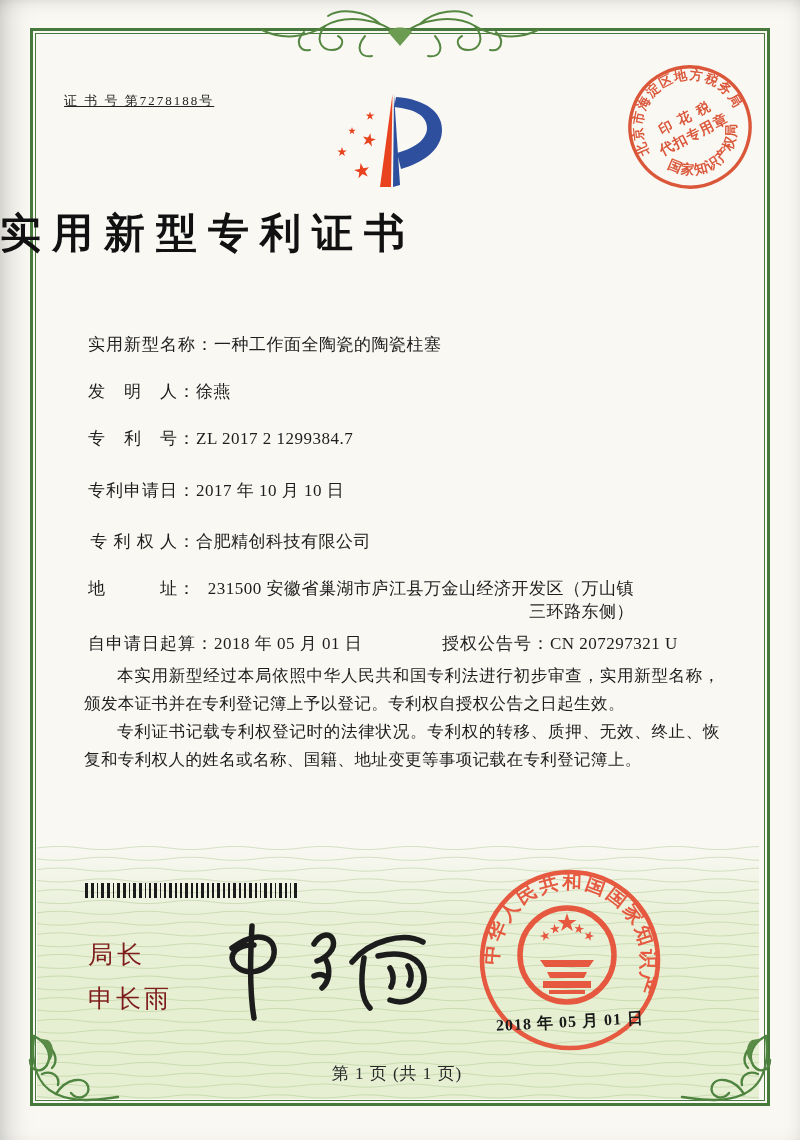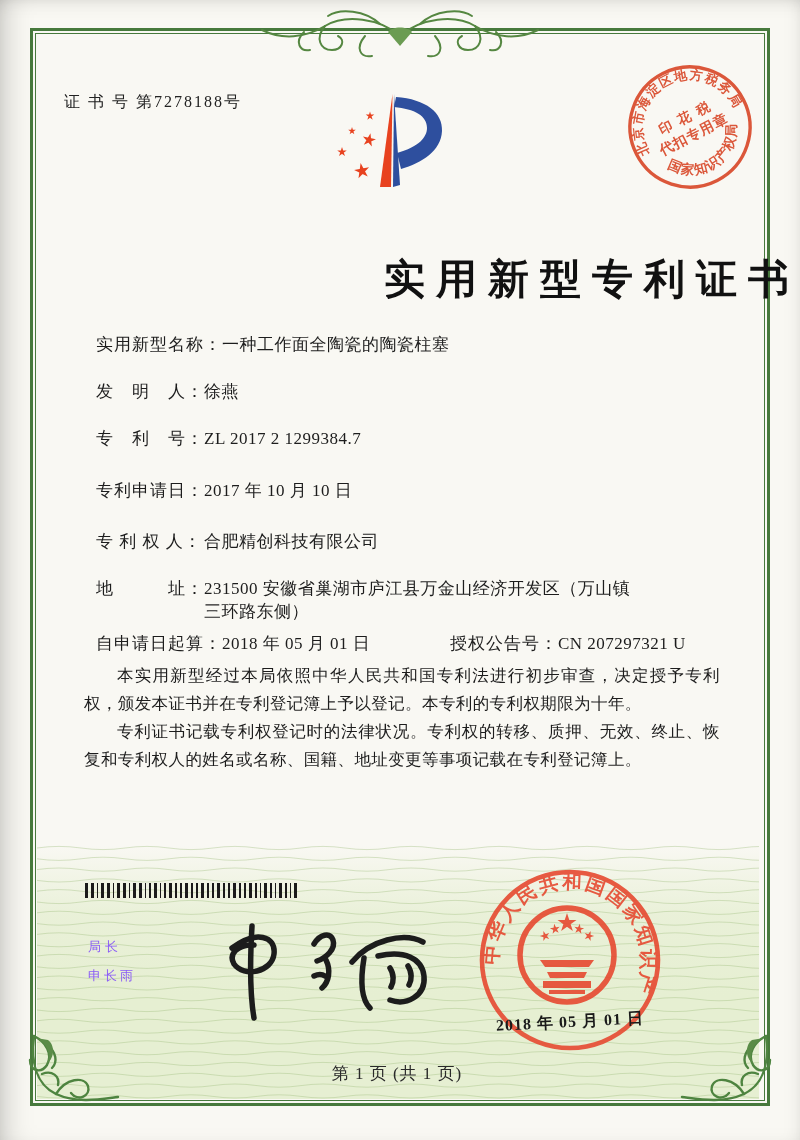--- a/index.html
+++ b/index.html
@@ -17,38 +17,38 @@
     content:""; position:absolute; inset:2px;
     border:1px solid var(--border-green);
   }
   .green-zone{
     position:absolute; left:37px; top:845px; width:722px; height:254px;
     background:linear-gradient(180deg, rgba(228,238,207,0) 0px, rgba(228,238,207,.75) 70px, #e6efd2 150px);
   }
   .green-zone svg{position:absolute;inset:0;}
   .cert-no{
     position:absolute; left:64px; top:92px;
-    font-size:16px; letter-spacing:2px; color:#222;
+    font-size:13px; letter-spacing:2px; color:#222;text-decoration:underline;
   }
   .tax-stamp{position:absolute; left:610px; top:47px; width:160px; height:160px; opacity:.92;}
   .logo{position:absolute; left:330px; top:90px; width:120px; height:104px;}
   .title{
-    position:absolute; left:0; top:206px; width:800px; text-align:right;
-    font-size:41px; font-weight:bold; letter-spacing:11px; color:#111;margin-top:46px;
+    position:absolute; left:0; top:206px; width:800px; text-align:left;
+    font-size:41px; font-weight:bold; letter-spacing:11px; color:#111;
   }
   .fields{position:absolute; left:84px; top:0; width:640px; font-size:17px;}
-  .frow{position:absolute; left:12px; white-space:nowrap;}
+  .frow{position:absolute; left:4px; white-space:nowrap;text-align:right;}
   .f-label{display:inline-block; min-width:108px; letter-spacing:1px;}
   .f-value{letter-spacing:.5px;}
   .row-address .f-value{display:inline-block; width:438px; white-space:normal; vertical-align:top; line-height:23px;font-family:Liberation Serif, serif;}
   .col2{position:absolute; left:354px; top:0; white-space:nowrap;}
   .paras{position:absolute; left:84px; top:662px; width:636px; font-size:16.5px; line-height:28px; text-align:justify;}
   .paras p{margin:0; text-indent:2em; letter-spacing:.4px;}
   .barcode{position:absolute; left:85px; top:883px; width:215px; height:15px;}
-  .signer{position:absolute; left:88px; top:938px; font-family:"Liberation Sans","DejaVu Sans",sans-serif; font-size:13px; color:#8b5cf6; letter-spacing:4px;}
+  .signer{position:absolute; left:88px; top:938px; font-family:"Liberation Sans","DejaVu Sans",sans-serif; font-size:25px; color:#7f1d1d; letter-spacing:4px;}
   .signer .name{margin-top:11px; letter-spacing:3px;}
   .signature{position:absolute; left:218px; top:900px; width:220px; height:125px;}
   .seal{position:absolute; left:470px; top:860px; width:200px; height:200px;}
   .footer{position:absolute; left:30px; top:1062px; width:734px; text-align:center; font-size:17px; color:#2a2a2a; letter-spacing:1px;}
   .ornament-top{position:absolute; left:250px; top:6px; width:300px; height:62px;}
   .corner{position:absolute; width:96px; height:76px; bottom:34px;}
   .corner.left{left:26px;}
   .corner.right{right:26px; transform:scaleX(-1);}
   text{font-family:"Liberation Serif","DejaVu Serif",serif;}
 </style>
@@ -188,21 +188,21 @@
     </div>
     <div class="frow" style="top:632px">
       <span class="f-label">自申请日起算：</span><span class="f-value">2018 年 05 月 01 日</span>
       <span class="col2">
         <span class="f-label" style="min-width:0">授权公告号：</span><span class="f-value">CN 207297321 U</span>
       </span>
     </div>
   </div>
 
   <div class="paras">
-    <p>本实用新型经过本局依照中华人民共和国专利法进行初步审查，决定授予专利权，颁发本证书并在专利登记簿上予以登记。本专利的专利权期限为十年。</p>
+    <p>本实用新型经过本局依照中华人民共和国专利法进行初步审查，实用新型名称，颁发本证书并在专利登记簿上予以登记。专利权自授权公告之日起生效。</p>
     <p>专利证书记载专利权登记时的法律状况。专利权的转移、质押、无效、终止、恢复和专利权人的姓名或名称、国籍、地址变更等事项记载在专利登记簿上。</p>
   </div>
 
   <svg class="barcode" id="barcode-svg" viewBox="0 0 215 15" preserveAspectRatio="none">
       <rect x="0" y="0" width="3" height="15" fill="#1b1b1b"></rect>
       <rect x="6" y="0" width="3" height="15" fill="#1b1b1b"></rect>
       <rect x="12" y="0" width="1" height="15" fill="#1b1b1b"></rect>
       <rect x="16" y="0" width="3" height="15" fill="#1b1b1b"></rect>
       <rect x="22" y="0" width="3" height="15" fill="#1b1b1b"></rect>
       <rect x="28" y="0" width="1" height="15" fill="#1b1b1b"></rect>

